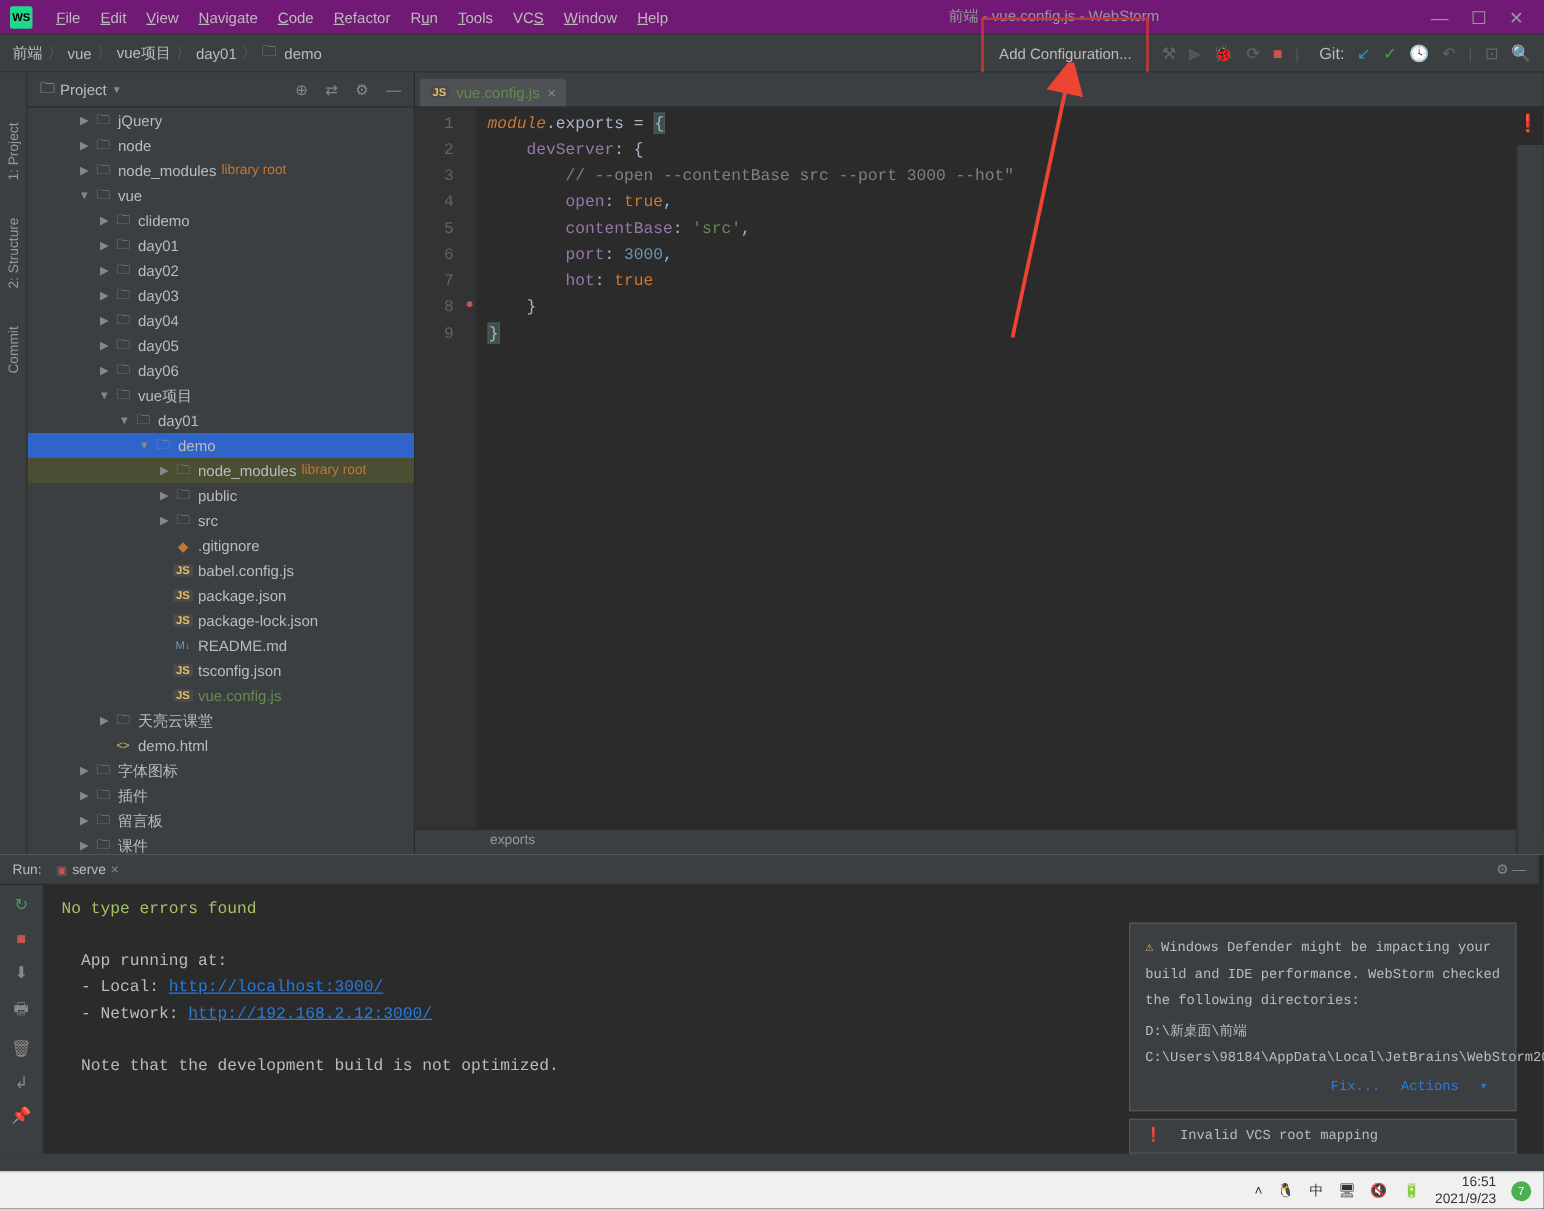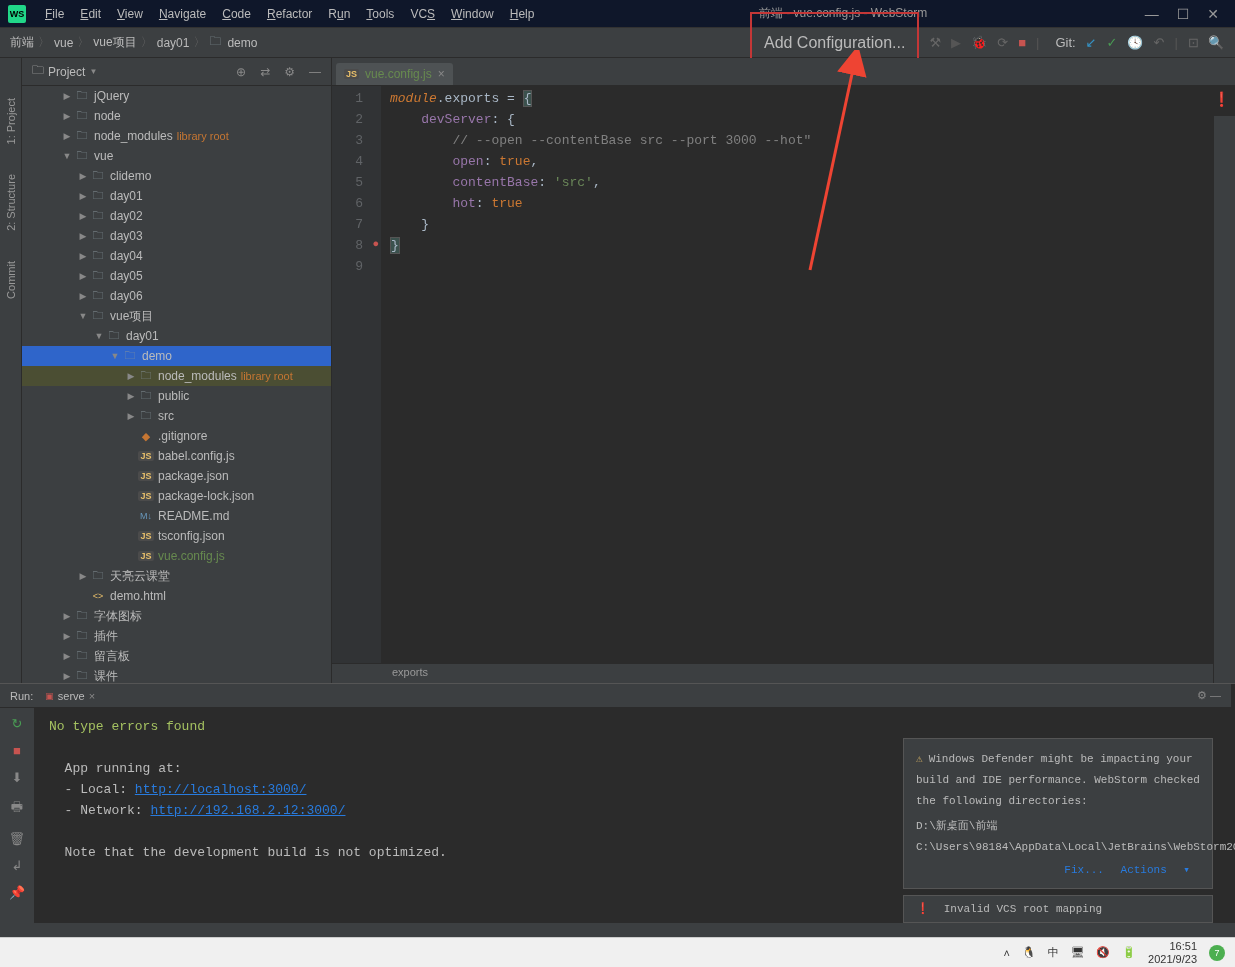--- a/index.html
+++ b/index.html
@@ -1,30 +1,30 @@
 <!DOCTYPE html>
 <html><head>
 <meta charset="utf-8">
 <style>
 * { margin:0; padding:0; box-sizing:border-box; }
 body { font-family:"Segoe UI",Arial,sans-serif; font-size:12px; background:#3c3f41; color:#bbbbbb; width:1235px; height:967px; overflow:hidden; position:relative; }
-.titlebar { height:28px; background:#0f172a; display:flex; align-items:center; padding:0 8px; border-bottom:1px solid #323232; }
+.titlebar { height:28px; background:#701a75; display:flex; align-items:center; padding:0 8px; border-bottom:1px solid #323232; }
 .titlebar .logo { width:18px; height:18px; background:#21d789; border-radius:2px; margin-right:12px; display:flex; align-items:center; justify-content:center; font-size:9px; font-weight:bold; color:#000; }
 .menu { display:flex; gap:2px; }
 .menu span { padding:3px 7px; cursor:pointer; color:#bbbbbb; }
 .menu span u { text-decoration:underline; }
 .title-center { flex:1; text-align:center; color:#999; font-size:12px; }
 .win-controls { display:flex; gap:18px; align-items:center; padding-right:8px; }
 .win-controls span { color:#999; cursor:pointer; font-size:14px; }
 .navbar { height:30px; background:#3c3f41; display:flex; align-items:center; padding:0 10px; border-bottom:1px solid #2b2b2b; }
 .breadcrumbs { display:flex; align-items:center; gap:4px; font-size:12px; color:#bbbbbb; }
 .breadcrumbs .sep { color:#666; }
 .breadcrumbs .folder-icon { color:#87939a; margin-right:2px; }
 .nav-right { margin-left:auto; display:flex; align-items:center; gap:10px; }
-.add-config { border:2px solid #c43737; padding:20px 12px; color:#bbbbbb; cursor:pointer; font-size:16px; position:relative; }
+.add-config { border:2px solid #c43737; padding:20px 12px; color:#bbbbbb; cursor:pointer; font-size:12px; position:relative; }
 .toolbar-icons { display:flex; gap:10px; align-items:center; color:#666; }
 .toolbar-icons span { cursor:pointer; font-size:13px; }
 .git-label { color:#bbbbbb; margin-left:6px; }
 .main { display:flex; height:625px; position:relative; }
 .left-rail { width:22px; background:#3c3f41; border-right:1px solid #2b2b2b; display:flex; flex-direction:column; align-items:center; gap:30px; padding-top:40px; }
 .left-rail span { writing-mode:vertical-rl; transform:rotate(180deg); font-size:11px; color:#999; cursor:pointer; }
 .sidebar { width:310px; background:#3c3f41; border-right:1px solid #2b2b2b; display:flex; flex-direction:column; }
 .sidebar-header { height:28px; display:flex; align-items:center; padding:0 10px; border-bottom:1px solid #2b2b2b; }
 .sidebar-header .title { display:flex; align-items:center; gap:4px; color:#bbbbbb; }
 .sidebar-header .icons { margin-left:auto; display:flex; gap:14px; color:#888; }
@@ -340,20 +340,21 @@
           <div>8</div>
           <div>9</div>
         <span class="err" style="top:148px">●</span>
       </div>
       <div class="code">
 <div><span class="kw">module</span><span>.exports = </span><span class="brace-hl">{</span></div>
 <div>&nbsp;&nbsp;&nbsp;&nbsp;<span class="prop">devServer</span><span>: {</span></div>
 <div>&nbsp;&nbsp;&nbsp;&nbsp;&nbsp;&nbsp;&nbsp;&nbsp;<span class="cm">// --open --contentBase src --port 3000 --hot"</span></div>
 <div>&nbsp;&nbsp;&nbsp;&nbsp;&nbsp;&nbsp;&nbsp;&nbsp;<span class="prop">open</span><span>: </span><span class="bool">true</span><span>,</span></div>
 <div>&nbsp;&nbsp;&nbsp;&nbsp;&nbsp;&nbsp;&nbsp;&nbsp;<span class="prop">contentBase</span><span>: </span><span class="str">'src'</span><span>,</span></div>
+<div>&nbsp;&nbsp;&nbsp;&nbsp;&nbsp;&nbsp;&nbsp;&nbsp;<span class="prop">port</span><span>: </span><span class="num">3000</span><span>,</span></div>
 <div>&nbsp;&nbsp;&nbsp;&nbsp;&nbsp;&nbsp;&nbsp;&nbsp;<span class="prop">hot</span><span>: </span><span class="bool">true</span></div>
 <div>&nbsp;&nbsp;&nbsp;&nbsp;<span>}</span></div>
 <div><span class="brace-hl">}</span></div>
       </div>
       <div style="position:absolute;right:4px;top:4px;color:#c75450;font-size:14px">❗</div>
     </div>
     <div class="editor-status">exports</div>
   </div>
   <div class="right-rail"></div>
 </div>

